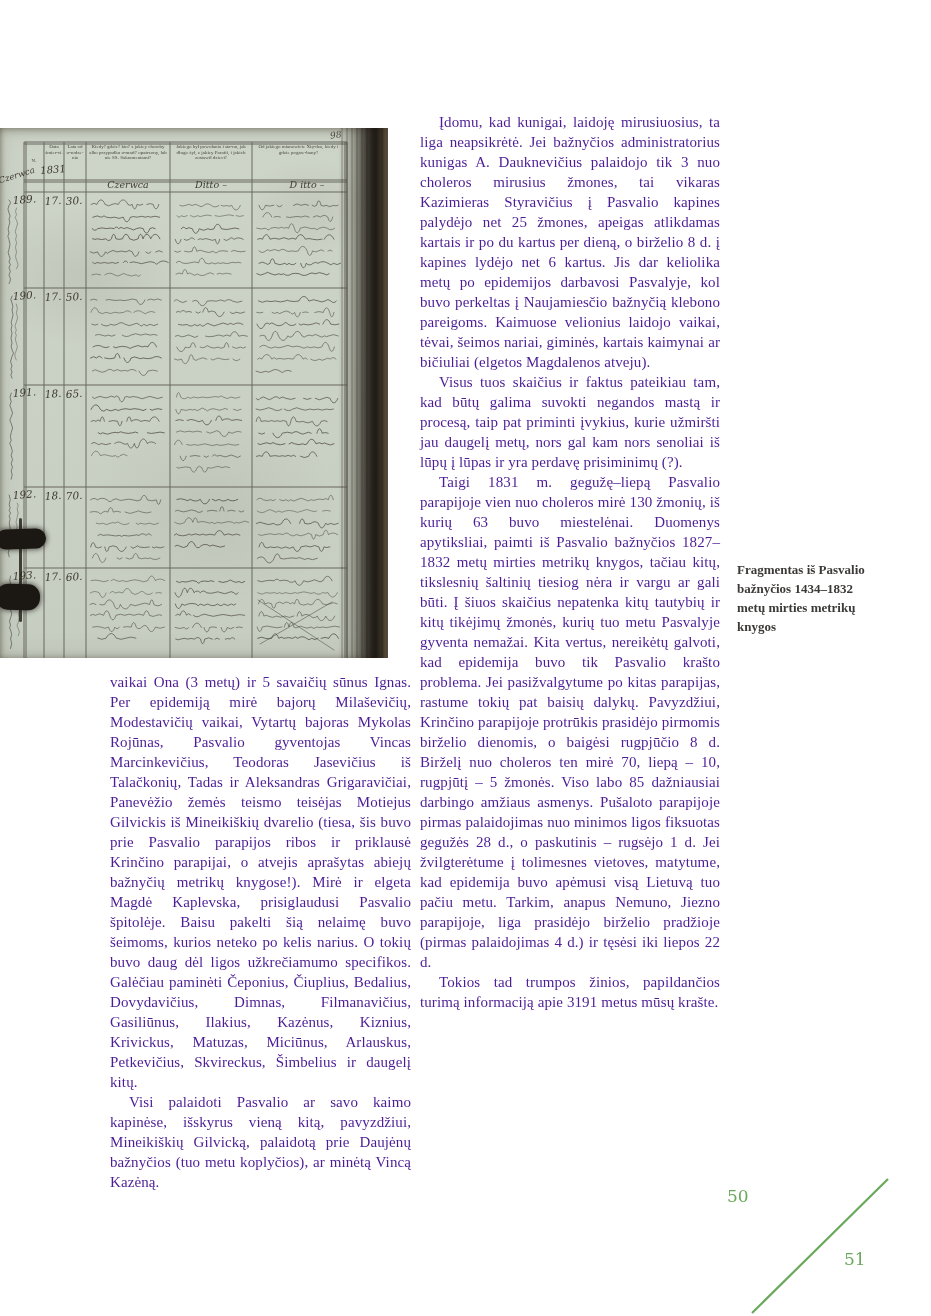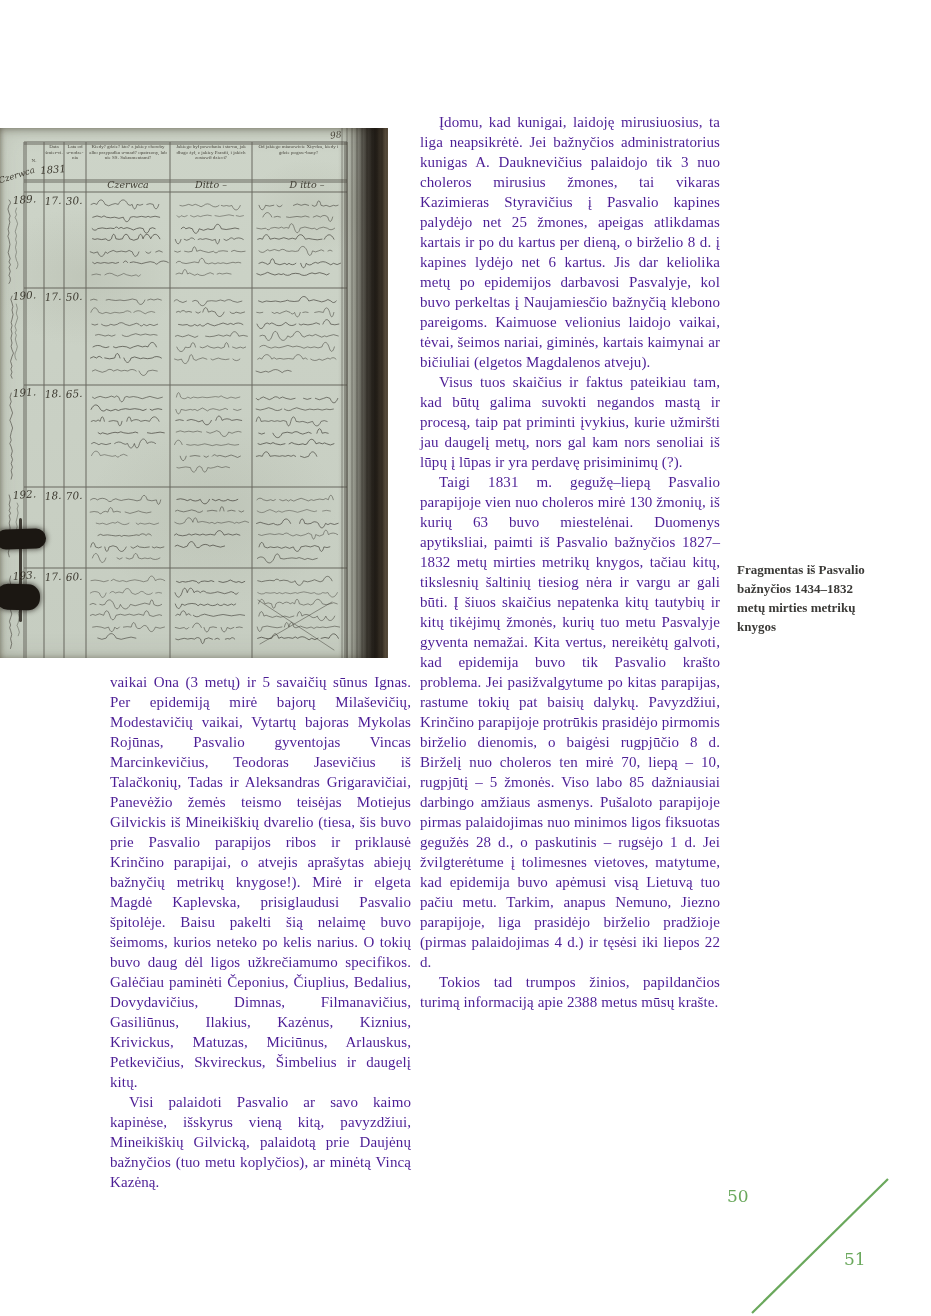--- a/index.html
+++ b/index.html
@@ -251,21 +251,21 @@
 
 <div class="col col-left">
   <p class="noindent">vaikai Ona (3 metų) ir 5 savaičių sūnus Ignas. Per epidemiją mirė bajorų Milaševičių, Modestavičių vaikai, Vytartų bajoras Mykolas Rojūnas, Pasvalio gyventojas Vincas Marcinkevičius, Teodoras Jasevičius iš Talačkonių, Tadas ir Aleksandras Grigaravičiai, Panevėžio žemės teismo teisėjas Motiejus Gilvickis iš Mineikiškių dvarelio (tiesa, šis buvo prie Pasvalio parapijos ribos ir priklausė Krinčino parapijai, o atvejis aprašytas abiejų bažnyčių metrikų knygose!). Mirė ir elgeta Magdė Kaplevska, prisiglaudusi Pasvalio špitolėje. Baisu pakelti šią nelaimę buvo šeimoms, kurios neteko po kelis narius. O tokių buvo daug dėl ligos užkrečiamumo specifikos. Galėčiau paminėti Čeponius, Čiuplius, Bedalius, Dovydavičius, Dimnas, Filmanavičius, Gasiliūnus, Ilakius, Kazėnus, Kiznius, Krivickus, Matuzas, Miciūnus, Arlauskus, Petkevičius, Skvireckus, Šimbelius ir daugelį kitų.</p>
   <p>Visi palaidoti Pasvalio ar savo kaimo kapinėse, išskyrus vieną kitą, pavyzdžiui, Mineikiškių Gilvicką, palaidotą prie Daujėnų bažnyčios (tuo metu koplyčios), ar minėtą Vincą Kazėną.</p>
 </div>
 
 <div class="col col-right">
   <p>Įdomu, kad kunigai, laidoję mirusiuosius, ta liga neapsikrėtė. Jei bažnyčios administratorius kunigas A. Dauknevičius palaidojo tik 3 nuo choleros mirusius žmones, tai vikaras Kazimieras Styravičius į Pasvalio kapines palydėjo net 25 žmones, apeigas atlikdamas kartais ir po du kartus per dieną, o birželio 8 d. į kapines lydėjo net 6 kartus. Jis dar keliolika metų po epidemijos darbavosi Pasvalyje, kol buvo perkeltas į Naujamiesčio bažnyčią klebono pareigoms. Kaimuose velionius laidojo vaikai, tėvai, šeimos nariai, giminės, kartais kaimynai ar bičiuliai (elgetos Magdalenos atveju).</p>
   <p>Visus tuos skaičius ir faktus pateikiau tam, kad būtų galima suvokti negandos mastą ir procesą, taip pat priminti įvykius, kurie užmiršti jau daugelį metų, nors gal kam nors senoliai iš lūpų į lūpas ir yra perdavę prisiminimų (?).</p>
   <p>Taigi 1831 m. gegužę–liepą Pasvalio parapijoje vien nuo choleros mirė 130 žmonių, iš kurių 63 buvo miestelėnai. Duomenys apytiksliai, paimti iš Pasvalio bažnyčios 1827–1832 metų mirties metrikų knygos, tačiau kitų, tikslesnių šaltinių tiesiog nėra ir vargu ar gali būti. Į šiuos skaičius nepatenka kitų tautybių ir kitų tikėjimų žmonės, kurių tuo metu Pasvalyje gyventa nemažai. Kita vertus, nereikėtų galvoti, kad epidemija buvo tik Pasvalio krašto problema. Jei pasižvalgytume po kitas parapijas, rastume tokių pat baisių dalykų. Pavyzdžiui, Krinčino parapijoje protrūkis prasidėjo pirmomis birželio dienomis, o baigėsi rugpjūčio 8 d. Birželį nuo choleros ten mirė 70, liepą – 10, rugpjūtį – 5 žmonės. Viso labo 85 dažniausiai darbingo amžiaus asmenys. Pušaloto parapijoje pirmas palaidojimas nuo minimos ligos fiksuotas gegužės 28 d., o paskutinis – rugsėjo 1 d. Jei žvilgterėtume į tolimesnes vietoves, matytume, kad epidemija buvo apėmusi visą Lietuvą tuo pačiu metu. Tarkim, anapus Nemuno, Jiezno parapijoje, liga prasidėjo birželio pradžioje (pirmas palaidojimas 4 d.) ir tęsėsi iki liepos 22 d.</p>
-  <p>Tokios tad trumpos žinios, papildančios turimą informaciją apie 2388 metus mūsų krašte.</p>
+  <p>Tokios tad trumpos žinios, papildančios turimą informaciją apie 3191 metus mūsų krašte.</p>
 </div>
 
 <aside class="caption">Fragmentas iš Pasvalio bažnyčios 1434–1832 metų mirties metrikų knygos</aside>
 
 <div class="pagenum pagenum-left" style="color: rgb(106, 168, 92);">50</div>
 <div class="pagenum pagenum-right" style="color: rgb(106, 168, 92);">51</div>
 <svg class="green-line" width="150" height="144">
   <line id="diag" x1="7" y1="141" x2="143" y2="7" stroke-width="2.2" stroke="#6aa85c"></line>
 </svg>
 

